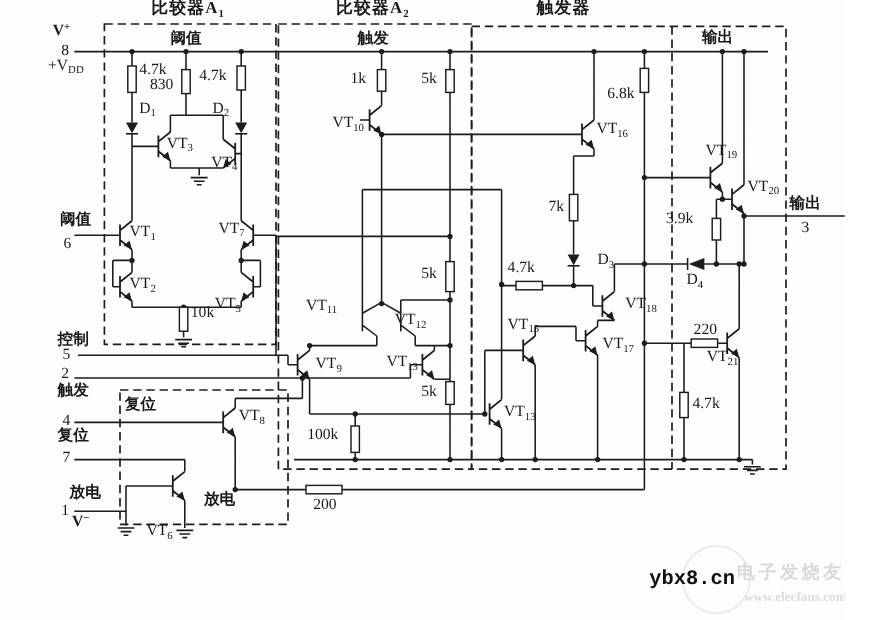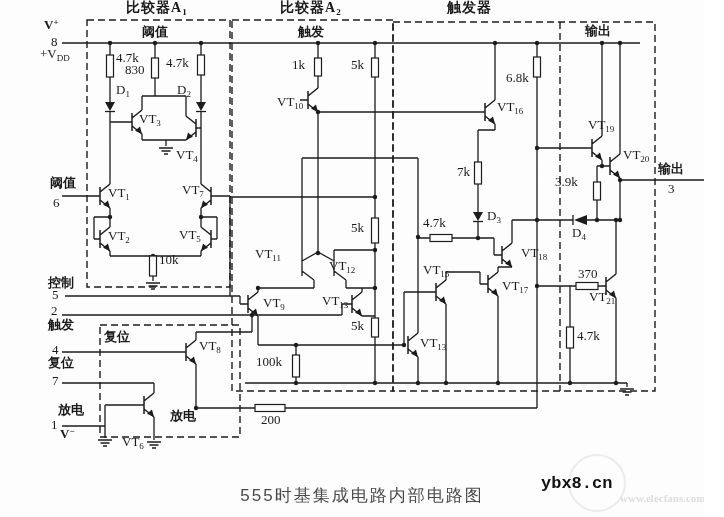--- a/index.html
+++ b/index.html
@@ -150,56 +150,56 @@
       <span class="lb bold" style="left: 658px; top: 162px;">输出</span>
       <span class="lb " style="left: 668px; top: 182px;">3</span>
       <span class="lb bold" style="left: 142px; top: 25px;">阈值</span>
       <span class="lb bold" style="left: 298px; top: 25px;">触发</span>
       <span class="lb bold" style="left: 585px; top: 24px;">输出</span>
       <span class="lb bold" style="left: 104px; top: 330px;">复位</span>
       <span class="lb bold" style="left: 170px; top: 409px;">放电</span>
       <span class="lb " style="left: 108px; top: 186px;">VT<sub>1</sub></span>
       <span class="lb " style="left: 108px; top: 229px;">VT<sub>2</sub></span>
       <span class="lb " style="left: 139px; top: 112px;">VT<sub>3</sub></span>
-      <span class="lb " style="left: 176px; top: 128px; margin-top: 20px;">VT<sub>4</sub></span>
-      <span class="lb " style="left: 179px; top: 228px;">VT<sub>5</sub></span>
+      <span class="lb " style="left: 176px; top: 128px;">VT<sub>4</sub></span>
+      <span class="lb " style="left: 179px; top: 246px;">VT<sub>5</sub></span>
       <span class="lb " style="left: 122px; top: 395px; margin-top: 40px;">VT<sub>6</sub></span>
       <span class="lb " style="left: 182px; top: 183px;">VT<sub>7</sub></span>
       <span class="lb " style="left: 199px; top: 339px;">VT<sub>8</sub></span>
       <span class="lb " style="left: 263px; top: 296px;">VT<sub>9</sub></span>
       <span class="lb " style="left: 277px; top: 95px;">VT<sub>10</sub></span>
       <span class="lb " style="left: 255px; top: 247px;">VT<sub>11</sub></span>
       <span class="lb " style="left: 329px; top: 249px; margin-top: 10px;">VT<sub>12</sub></span>
       <span class="lb " style="left: 322px; top: 294px;">VT<sub>13</sub></span>
       <span class="lb " style="left: 420px; top: 336px;">VT<sub>13</sub></span>
       <span class="lb " style="left: 423px; top: 263px;">VT<sub>15</sub></span>
       <span class="lb " style="left: 497px; top: 100px;">VT<sub>16</sub></span>
       <span class="lb " style="left: 502px; top: 279px;">VT<sub>17</sub></span>
       <span class="lb " style="left: 521px; top: 246px;">VT<sub>18</sub></span>
       <span class="lb " style="left: 588px; top: 118px;">VT<sub>19</sub></span>
       <span class="lb " style="left: 623px; top: 148px;">VT<sub>20</sub></span>
       <span class="lb " style="left: 589px; top: 290px;">VT<sub>21</sub></span>
       <span class="lb " style="left: 116px; top: 83px;">D<sub>1</sub></span>
       <span class="lb " style="left: 177px; top: 83px;">D<sub>2</sub></span>
-      <span class="lb " style="left: 487px; top: 209px;">D<sub>3</sub></span>
+      <span class="lb " style="left: 498px; top: 209px;">D<sub>3</sub></span>
       <span class="lb " style="left: 572px; top: 226px;">D<sub>4</sub></span>
       <span class="lb " style="left: 116px; top: 51px;">4.7k</span>
       <span class="lb " style="left: 125px; top: 63px;">830</span>
       <span class="lb " style="left: 166px; top: 56px;">4.7k</span>
       <span class="lb " style="left: 292px; top: 58px;">1k</span>
       <span class="lb " style="left: 351px; top: 58px;">5k</span>
       <span class="lb " style="left: 351px; top: 221px;">5k</span>
       <span class="lb " style="left: 351px; top: 319px;">5k</span>
       <span class="lb " style="left: 159px; top: 253px;">10k</span>
       <span class="lb " style="left: 256px; top: 355px;">100k</span>
       <span class="lb " style="left: 261px; top: 413px;">200</span>
       <span class="lb " style="left: 506px; top: 71px;">6.8k</span>
       <span class="lb " style="left: 457px; top: 165px;">7k</span>
       <span class="lb " style="left: 423px; top: 216px;">4.7k</span>
       <span class="lb " style="left: 555px; top: 175px;">3.9k</span>
-      <span class="lb " style="left: 578px; top: 267px;">370</span>
+      <span class="lb " style="left: 578px; top: 267px;">220</span>
       <span class="lb " style="left: 577px; top: 329px;">4.7k</span>
     </div>
   <div class="wm-circle"></div>
-  <div class="caption">555时基集成电路内部电路图</div>
   <span class="wm-site">ybx8.cn</span>
+  <span class="wm-brand">电子发烧友</span>
   <span class="wm-url">www.elecfans.com</span>
 </div>
 
 </body></html>

